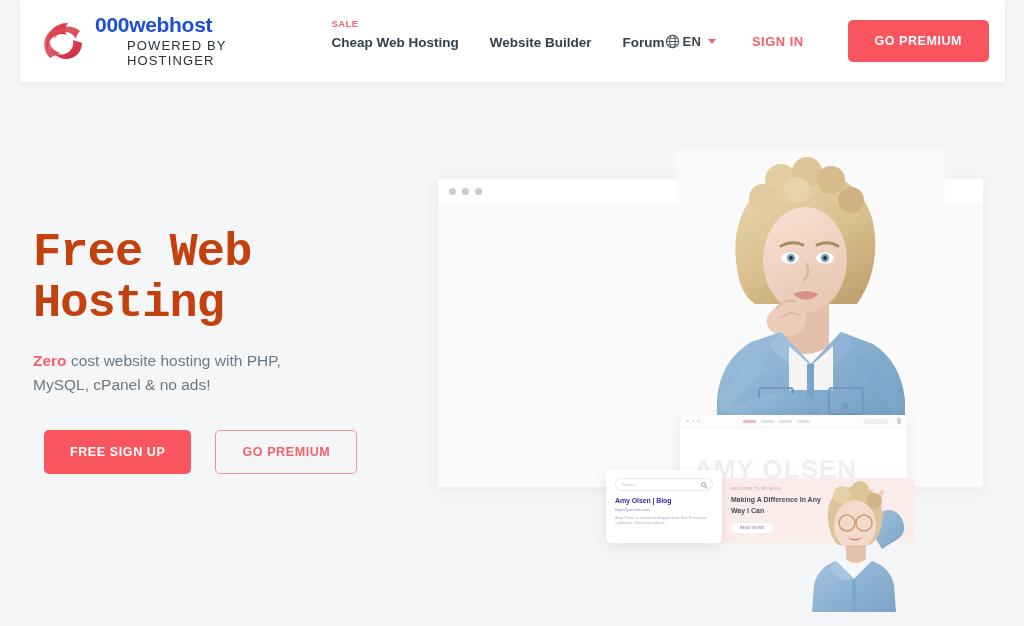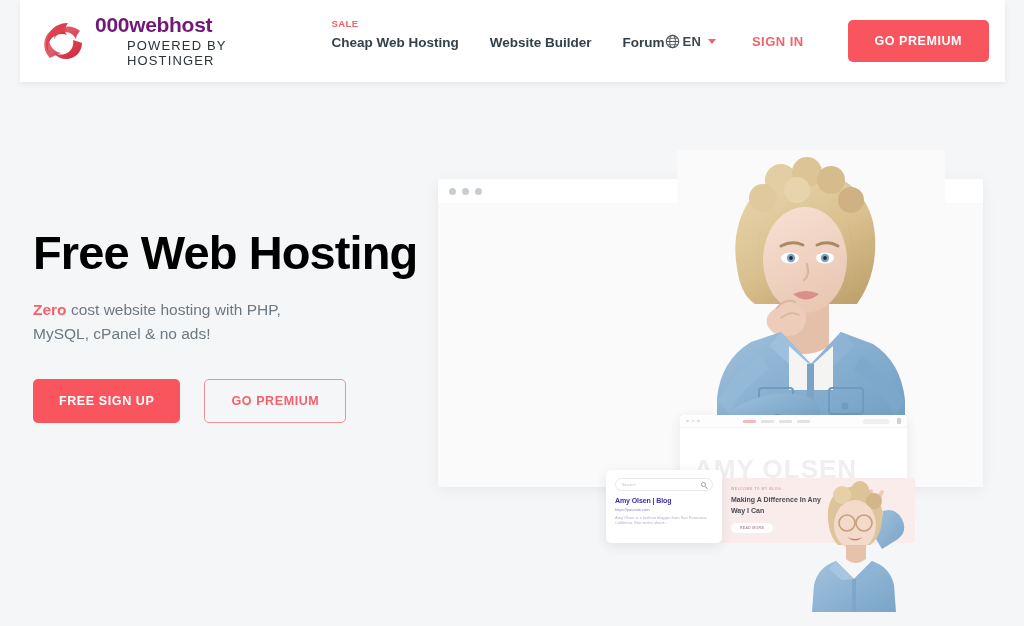--- a/index.html
+++ b/index.html
@@ -38,21 +38,21 @@
     display: flex;
     align-items: center;
     gap: 9px;
     margin-right: 34px;
   }
   .brand-mark { width: 48px; height: 46px; flex: none; }
   .brand-text { display: flex; flex-direction: column; justify-content: center; }
   .brand-name {
     font-size: 21px;
     font-weight: 700;
-    color: #701a75;
+    color: #1d4ed8;
     letter-spacing: -0.3px;
     line-height: 1.05;
   }
   .brand-sub {
     font-size: 13px;
     font-weight: 400;
     color: #2b3338;
     letter-spacing: 1.15px;
     margin-top: 2px;
     padding-left: 32px;
@@ -138,38 +138,40 @@
   .hero-left {
     position: absolute;
     left: 33px;
     top: 228px;
     width: 400px;
     z-index: 5;
   }
   .hero-title {
     font-size: 47px;
     font-weight: 700;
-    color: #000000;
+    color: #c2410c;
     letter-spacing: -0.9px;
     line-height: 1.08;
+    font-family: Liberation Mono, monospace;
   }
   .hero-sub {
     margin-top: 19px;
     font-size: 15.5px;
     color: #6d7880;
     line-height: 1.55;
     max-width: 255px;
   }
   .hero-sub .accent { color: #f4616c; font-weight: 700; margin-top: 39px; }
 
   .hero-actions {
     display: flex;
     align-items: center;
     gap: 24px;
     margin-top: 33px;
+    margin-left: 11px;
   }
   .btn-signup {
     background: #f9555f;
     color: #ffffff;
     font-size: 12.5px;
     font-weight: 700;
     letter-spacing: 0.6px;
     border: none;
     border-radius: 5px;
     padding: 15px 26px;

